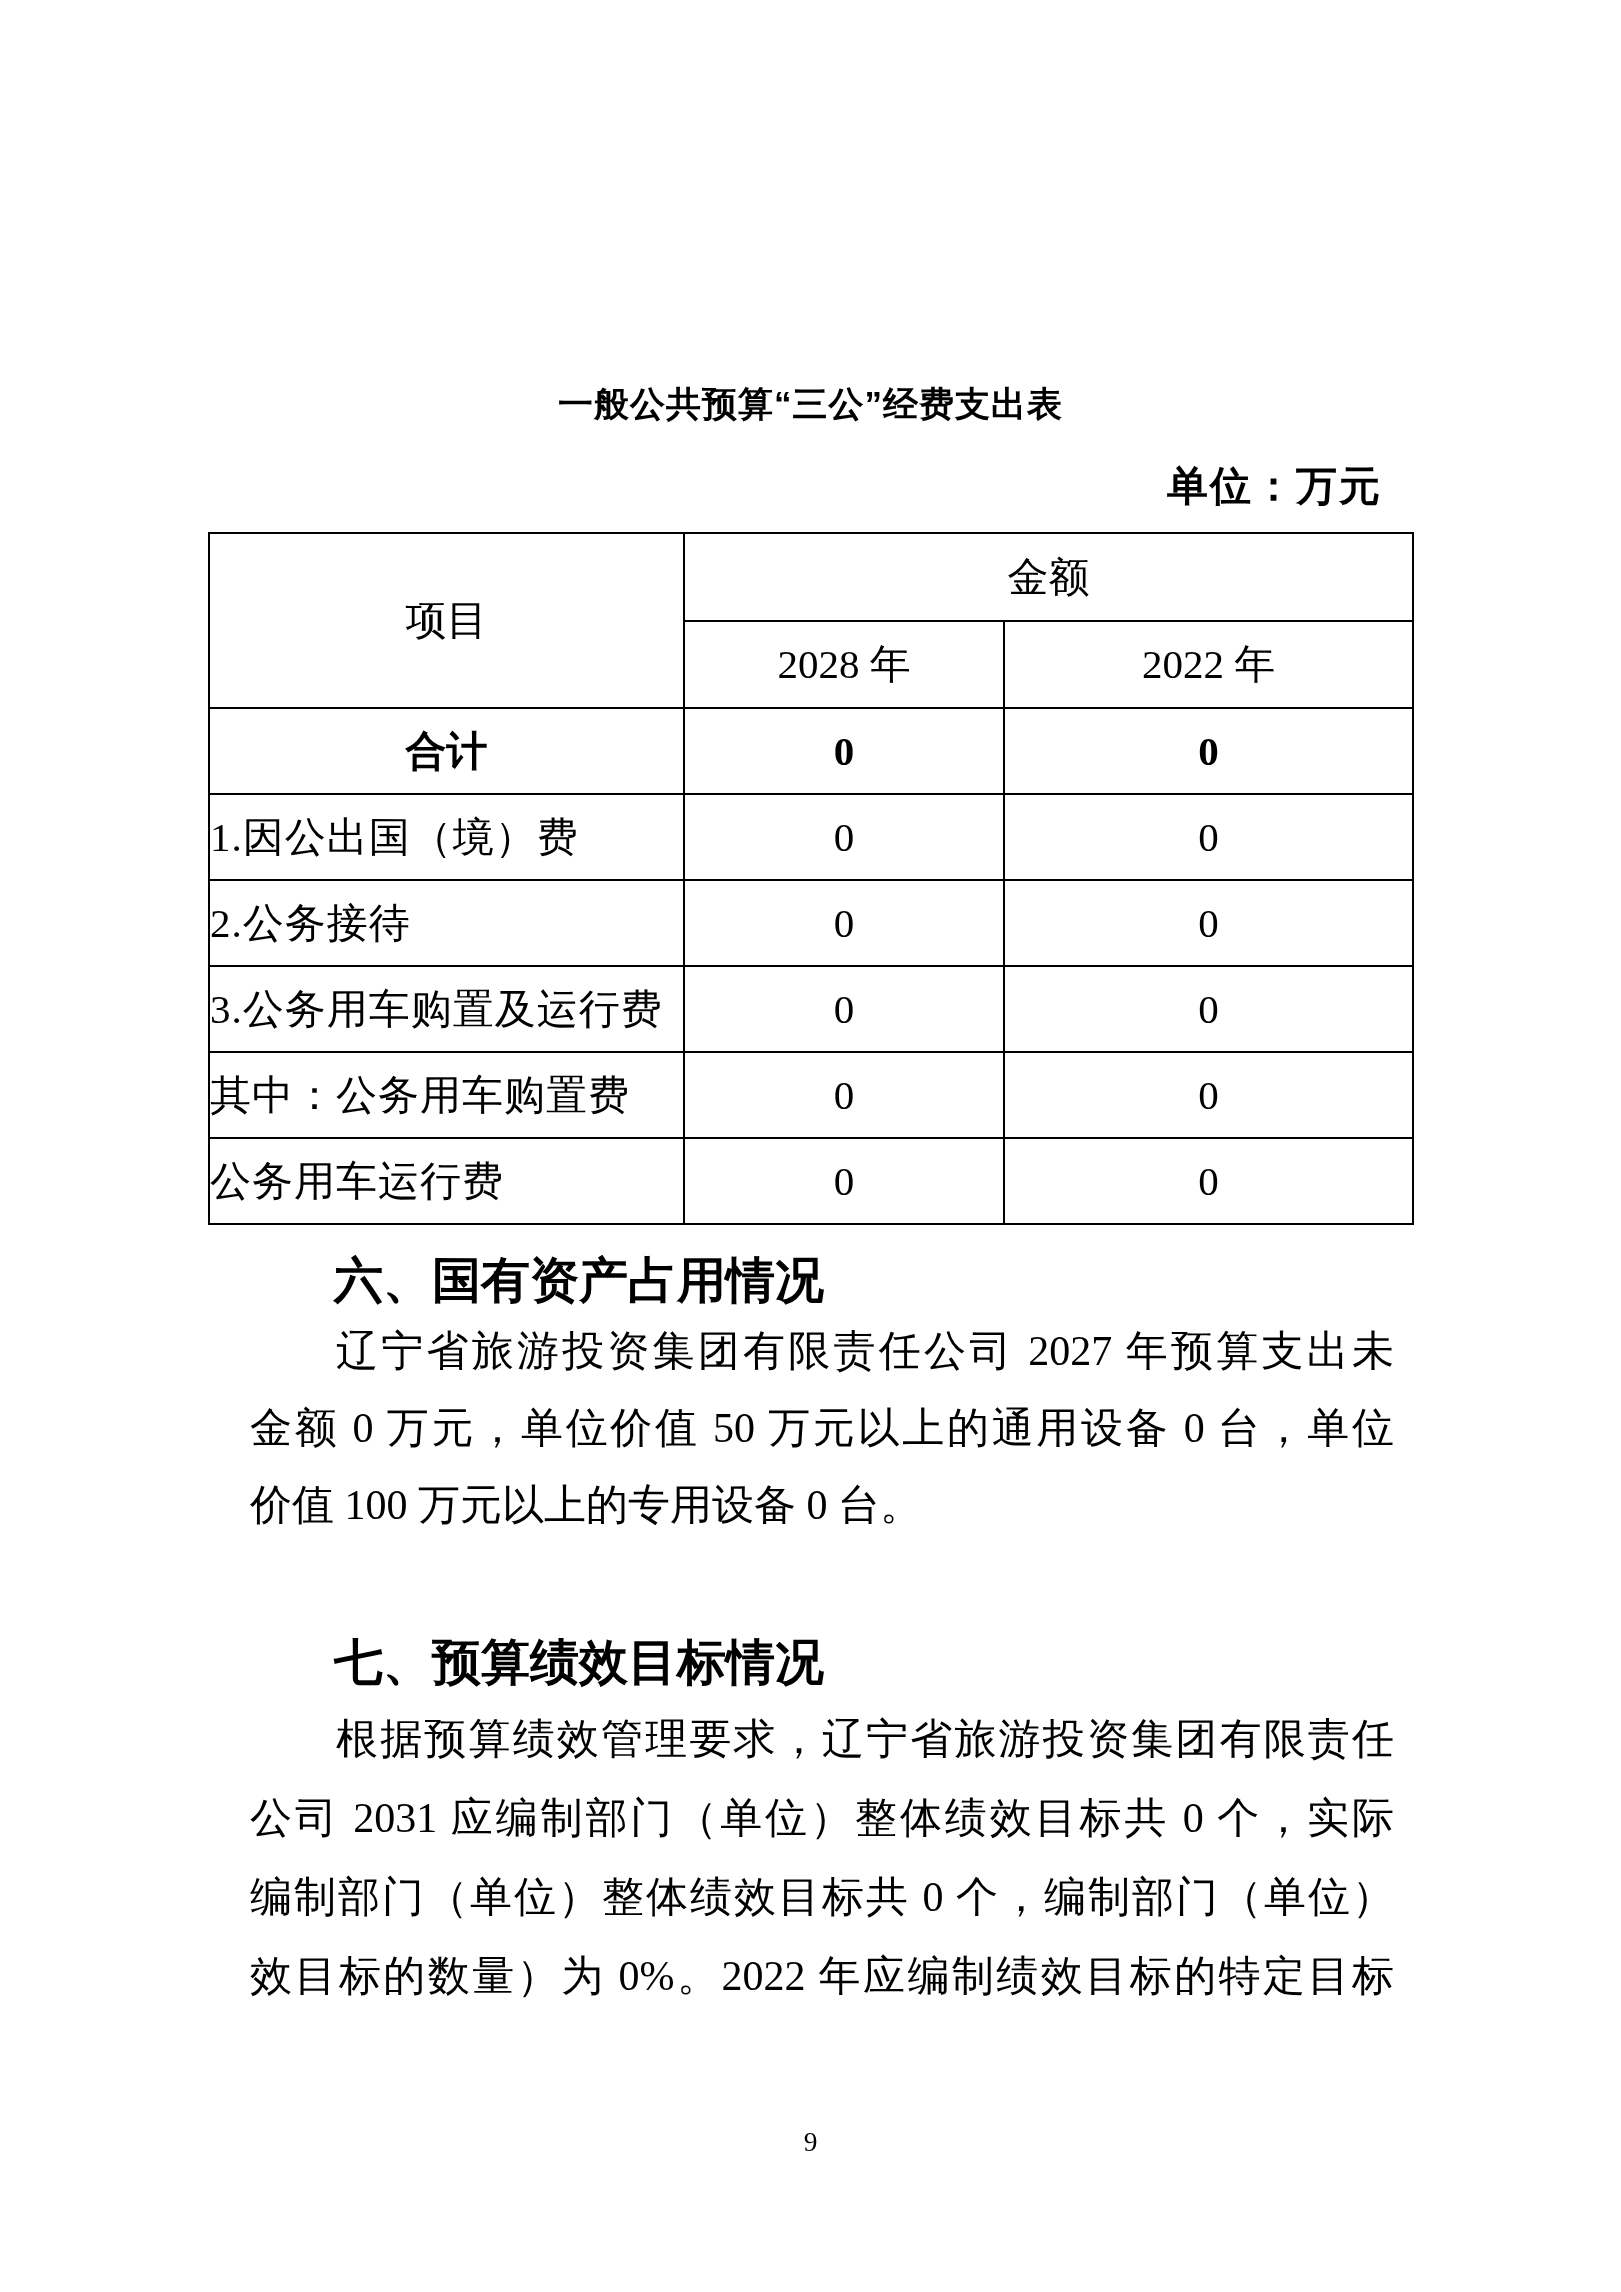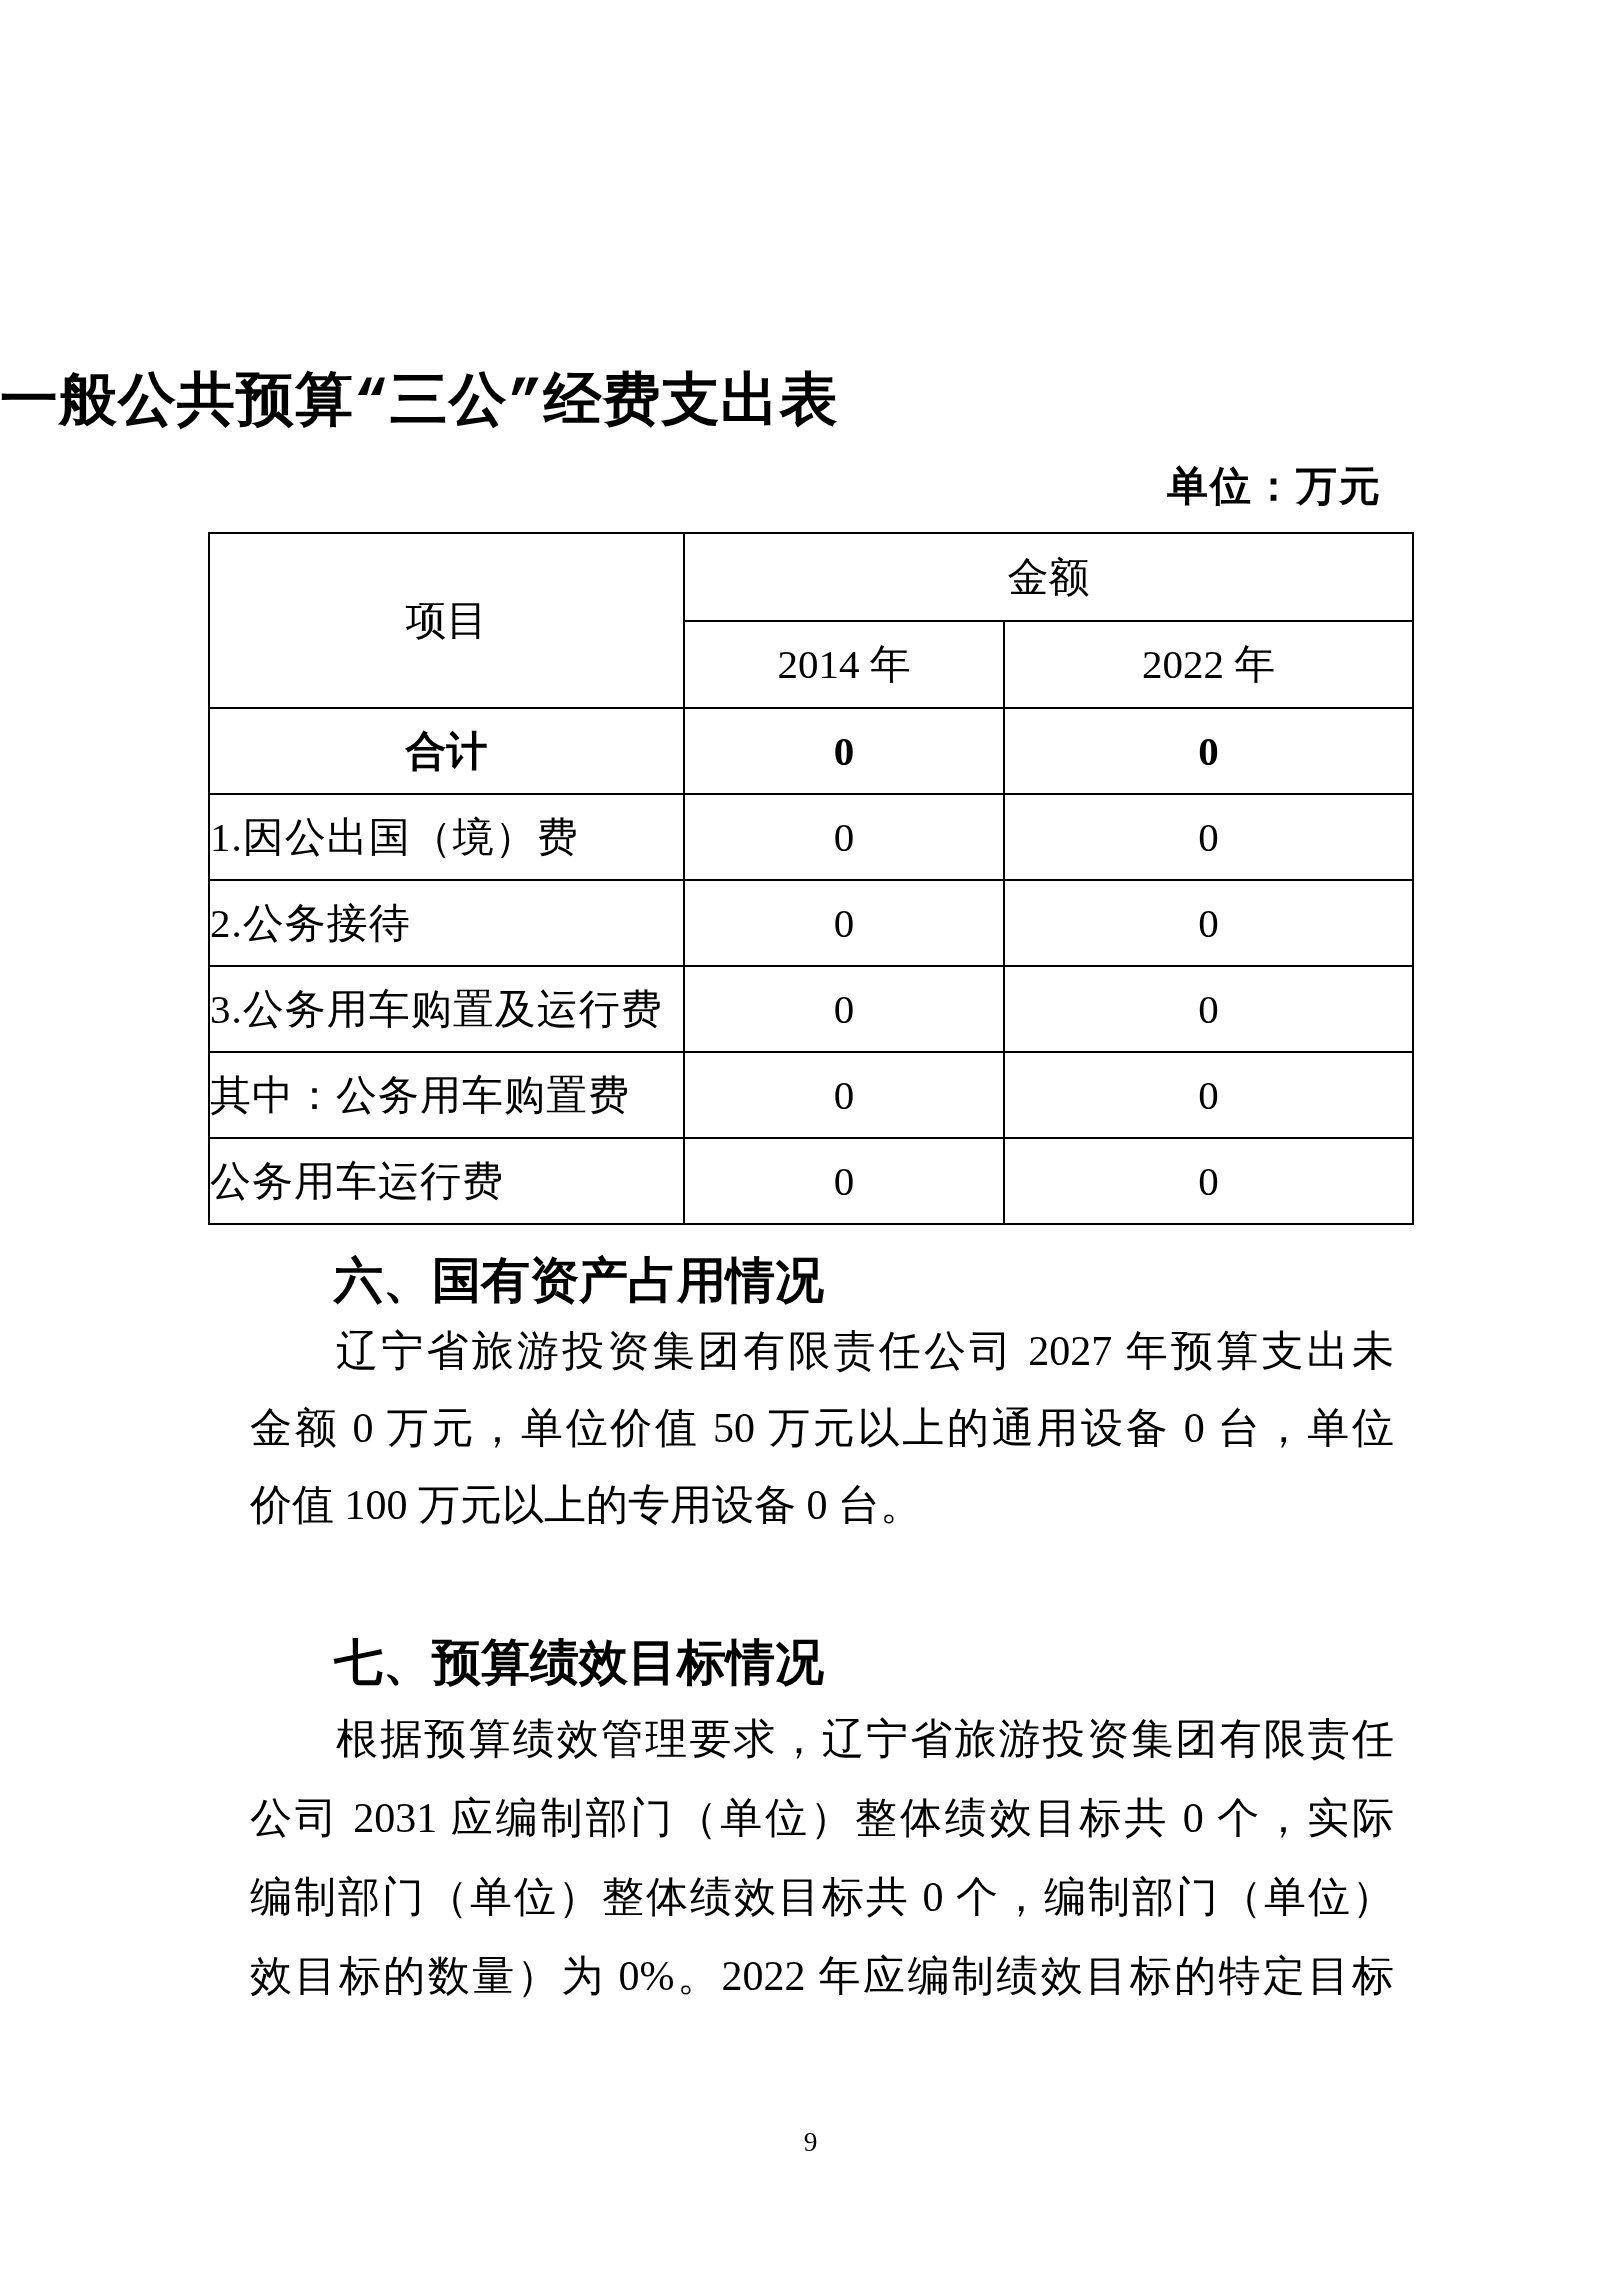--- a/index.html
+++ b/index.html
@@ -6,23 +6,23 @@
   .page{
     position:relative;
     width:1621px;height:2293px;
     background:#ffffff;
     overflow:hidden;
     font-family:"Liberation Serif","DejaVu Serif",serif;
     color:#000;
   }
   .doc-title{
     position:absolute;top:376px;left:0;width:1621px;
-    text-align:left;
-    font-family:Liberation Mono, monospace;
-    font-weight:bold;font-size:58px;line-height:55px;
+    text-align:center;
+    font-family:Liberation Sans, sans-serif;
+    font-weight:bold;font-size:35px;line-height:55px;
     letter-spacing:1px;
   }
   .unit-label{
     position:absolute;top:461px;right:239px;
     font-family:"Liberation Sans","DejaVu Sans",sans-serif;
     font-weight:bold;font-size:41px;line-height:51px;
     letter-spacing:2px;
   }
   table.budget{
     position:absolute;left:208px;top:532px;
@@ -90,21 +90,21 @@
       <col class="c1">
         <col class="c2">
         <col class="c3">
     </colgroup>
     <tbody>
       <tr class="hr1">
         <td class="ctr" rowspan="2">项目</td>
         <td class="ctr" colspan="2">金额</td>
       </tr>
       <tr class="hr2">
-        <td class="ctr">2014 年</td>
+        <td class="ctr">2028 年</td>
         <td class="ctr">2022 年</td>
       </tr>
       <tr class="drow total-row">
         <td class="ctr">合计</td>
         <td class="ctr">0</td>
         <td class="ctr">0</td>
       </tr>
       <tr class="drow">
         <td class="lbl">1.因公出国（境）费</td>
         <td class="ctr">0</td>

